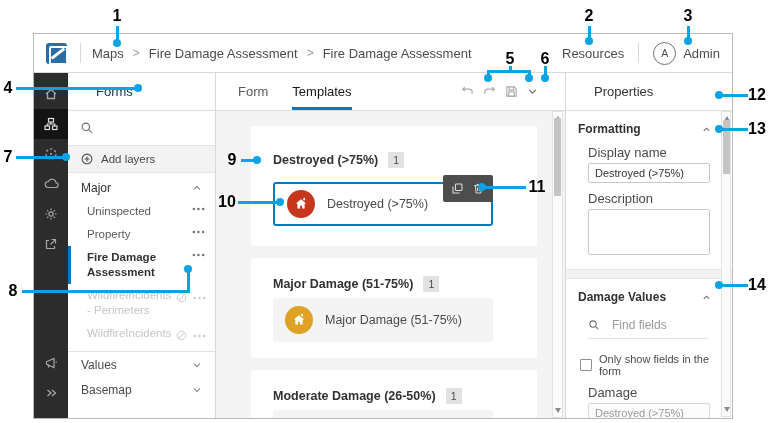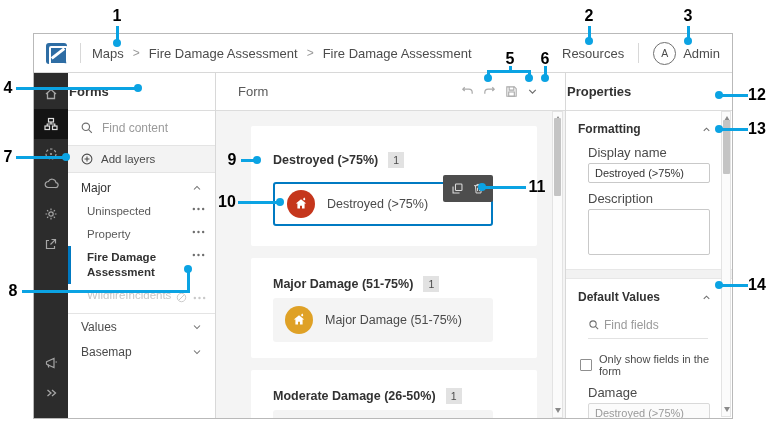--- a/index.html
+++ b/index.html
@@ -33,21 +33,21 @@
   .rail { width:34px; flex:0 0 34px; background:#2c2c2c; display:flex; flex-direction:column;
           align-items:center; padding:6px 0 10px; }
   .rail-btn { width:34px; height:30px; display:flex; align-items:center; justify-content:center; cursor:pointer; }
   .rail-btn.active { background:#141414; }
   .rail-spacer { flex:1; }
   .rail svg { display:block; }
 
   
   .forms { width:148px; flex:0 0 148px; border-right:1px solid #d8d8d8; display:flex; flex-direction:column; background:#fff; overflow:hidden; }
   .panel-hdr { height:38px; flex:0 0 38px; border-bottom:1px solid #dcdcdc; display:flex; align-items:center;
-               padding:0 1px; font-weight:bold; font-size:13px; color:#323232; }
+               padding:0 28px; font-weight:normal; font-size:13px; color:#323232; }
   .search-row { height:35px; flex:0 0 35px; border-bottom:1px solid #e4e4e4; display:flex; align-items:center;
                 gap:8px; padding:0 12px; }
   .search-row input, .ff-row input { border:none; outline:none; flex:1; width:0; font-size:12px; color:#333;
                 font-family:"Liberation Sans", sans-serif; }
   .search-row input::placeholder, .ff-row input::placeholder { color:#9a9a9a; }
   .addlayers { height:27px; flex:0 0 27px; background:#f3f3f3; border-bottom:1px solid #e4e4e4;
                display:flex; align-items:center; gap:7px; padding:0 12px; font-size:11.5px; color:#4a4a4a; cursor:pointer; }
   .sect-row { display:flex; justify-content:space-between; align-items:center; padding:8px 12px 5px 13px;
               font-size:12px; color:#323232; cursor:pointer; }
   .layer-row { display:flex; align-items:flex-start; padding:4px 10px 4px 19px; font-size:11.5px;
@@ -100,21 +100,21 @@
   .psec { padding:10px 20px 10px 12px; }
   .psec-hdr { display:flex; justify-content:space-between; align-items:center; height:16px;
               font-size:12px; font-weight:bold; color:#323232; cursor:pointer; }
   .fields { padding:0 2px 0 10px; }
   .f-label { margin:8px 0 3px; font-size:13px; color:#4a4a4a; }
   .f-input { height:20px; width:100%; border:1px solid #c9c9c9; border-radius:2px; font-size:11px;
              color:#333; padding:0 6px; font-family:"Liberation Sans", sans-serif; background:#fff; }
   textarea.f-input { height:46px; resize:none; }
   .f-input:disabled { color:#9a9a9a; background:#fbfbfb; border-color:#d9d9d9; }
   .sec-gap { height:10px; background:#f2f2f2; border-top:1px solid #e7e7e7; border-bottom:1px solid #e7e7e7; }
-  .ff-row { display:flex; align-items:center; gap:4px; height:28px; margin:6px 4px 0 10px;
+  .ff-row { display:flex; align-items:center; gap:12px; height:28px; margin:6px 4px 0 10px;
             border-bottom:1px solid #e2e2e2; }
   .cbx-row { display:flex; align-items:center; gap:7px; margin:14px 0 0 2px; font-size:11px; color:#4a4a4a; }
   .cbx { width:12px; height:12px; border:1px solid #8f8f8f; border-radius:1px; background:#fff; flex:0 0 12px; cursor:pointer; }
   .props-sbar { right:1px; top:38px; bottom:1px; width:10px; }
   .props-sbar .thumb { top:8px; height:54px; }
 
   
   .overlay { position:absolute; inset:0; pointer-events:none; z-index:20; }
   .co-num { position:absolute; transform:translate(-50%,-50%); font-size:16px; font-weight:bold; color:#000; }
   .co-line { position:absolute; background:#0ba3e3; }
@@ -200,21 +200,20 @@
 
       <div class="forms">
         <div class="panel-hdr">Forms</div>
         <div class="search-row">
           <span style="display:flex">
             <svg width="14" height="14" viewBox="0 0 16 16" fill="none" stroke="#6e6e6e" stroke-width="1.3">
                 <circle cx="6.7" cy="6.7" r="4.2"></circle>
                 <path d="M9.9 9.9 L13.5 13.5"></path>
               </svg>
           </span>
-          <input type="text" placeholder="Find content" style="">
         </div>
         <div class="addlayers">
           <span style="display:flex">
             <svg width="14" height="14" viewBox="0 0 16 16" fill="none" stroke="#4a4a4a" stroke-width="1.2">
                 <circle cx="8" cy="8" r="5.6"></circle>
                 <path d="M8 5.2 V10.8 M5.2 8 H10.8"></path>
               </svg>
           </span>
           <span>Add layers</span>
         </div>
@@ -258,20 +257,38 @@
               <span style="display:flex">
             <svg width="13" height="4" viewBox="0 0 14 4">
                   <circle cx="2" cy="2" r="1.3" fill="#6e6e6e"></circle>
                   <circle cx="7" cy="2" r="1.3" fill="#6e6e6e"></circle>
                   <circle cx="12" cy="2" r="1.3" fill="#6e6e6e"></circle>
                 </svg>
           </span>
             </span>
         </div>
         <div class="layer-row dis">
+          <span class="lname">WildfireIncidents - Perimeters</span>
+          <span class="licons">
+            <span style="display:flex">
+              <svg width="13" height="13" viewBox="0 0 16 16" fill="none" stroke="#c9c9c9" stroke-width="1.2">
+                  <circle cx="8" cy="8" r="5.2"></circle>
+                  <path d="M4.6 11.4 L11.4 4.6"></path>
+                </svg>
+            </span>
+            <span style="display:flex">
+              <svg width="13" height="4" viewBox="0 0 14 4">
+                  <circle cx="2" cy="2" r="1.3" fill="#c9c9c9"></circle>
+                  <circle cx="7" cy="2" r="1.3" fill="#c9c9c9"></circle>
+                  <circle cx="12" cy="2" r="1.3" fill="#c9c9c9"></circle>
+                </svg>
+            </span>
+          </span>
+        </div>
+        <div class="layer-row dis">
           <span class="lname">WildfireIncidents</span>
           <span class="licons">
             <span style="display:flex">
               <svg width="13" height="13" viewBox="0 0 16 16" fill="none" stroke="#c9c9c9" stroke-width="1.2">
                   <circle cx="8" cy="8" r="5.2"></circle>
                   <path d="M4.6 11.4 L11.4 4.6"></path>
                 </svg>
             </span>
             <span style="display:flex">
               <svg width="13" height="4" viewBox="0 0 14 4">
@@ -298,20 +315,23 @@
                 <path d="M4 6 L8 10 L12 6"></path>
               </svg>
           </span>
         </div>
       </div>
 
       <div class="mid">
         <div class="tabbar">
           <div class="tab">
               <span>Form</span>
+            </div>
+          <div class="tab active">
+              <span>Templates</span>
             </div>
           <div class="tb-spacer"></div>
           <div class="mid-tools">
             <span class="tool">
               <svg width="15" height="15" viewBox="0 0 16 16" fill="none" stroke="#ababab" stroke-width="1.3">
                   <path d="M5 3.5 L3 5.5 L5 7.5 M3 5.5 H9.5 A3.5 3.5 0 0 1 13 9 V10.5"></path>
                 </svg>
             </span>
             <span class="tool">
               <svg width="15" height="15" viewBox="0 0 16 16" fill="none" stroke="#ababab" stroke-width="1.3">
@@ -417,21 +437,21 @@
               <input class="f-input" type="text" value="Destroyed (&gt;75%)" style="">
               <div class="f-label">Description</div>
               <textarea class="f-input" style=""></textarea>
             </div>
           </div>
 
           <div class="sec-gap"></div>
 
           <div class="psec">
             <div class="psec-hdr">
-              <span>Default Values</span>
+              <span>Damage Values</span>
               <span style="display:flex">
                 <svg width="11" height="11" viewBox="0 0 16 16" fill="none" stroke="#6e6e6e" stroke-width="1.5">
                     <path d="M4 10 L8 6 L12 10"></path>
                   </svg>
               </span>
             </div>
             <div class="ff-row">
               <span style="display:flex">
                 <svg width="12" height="12" viewBox="0 0 16 16" fill="none" stroke="#6e6e6e" stroke-width="1.4">
                     <circle cx="6.7" cy="6.7" r="4.2"></circle>

